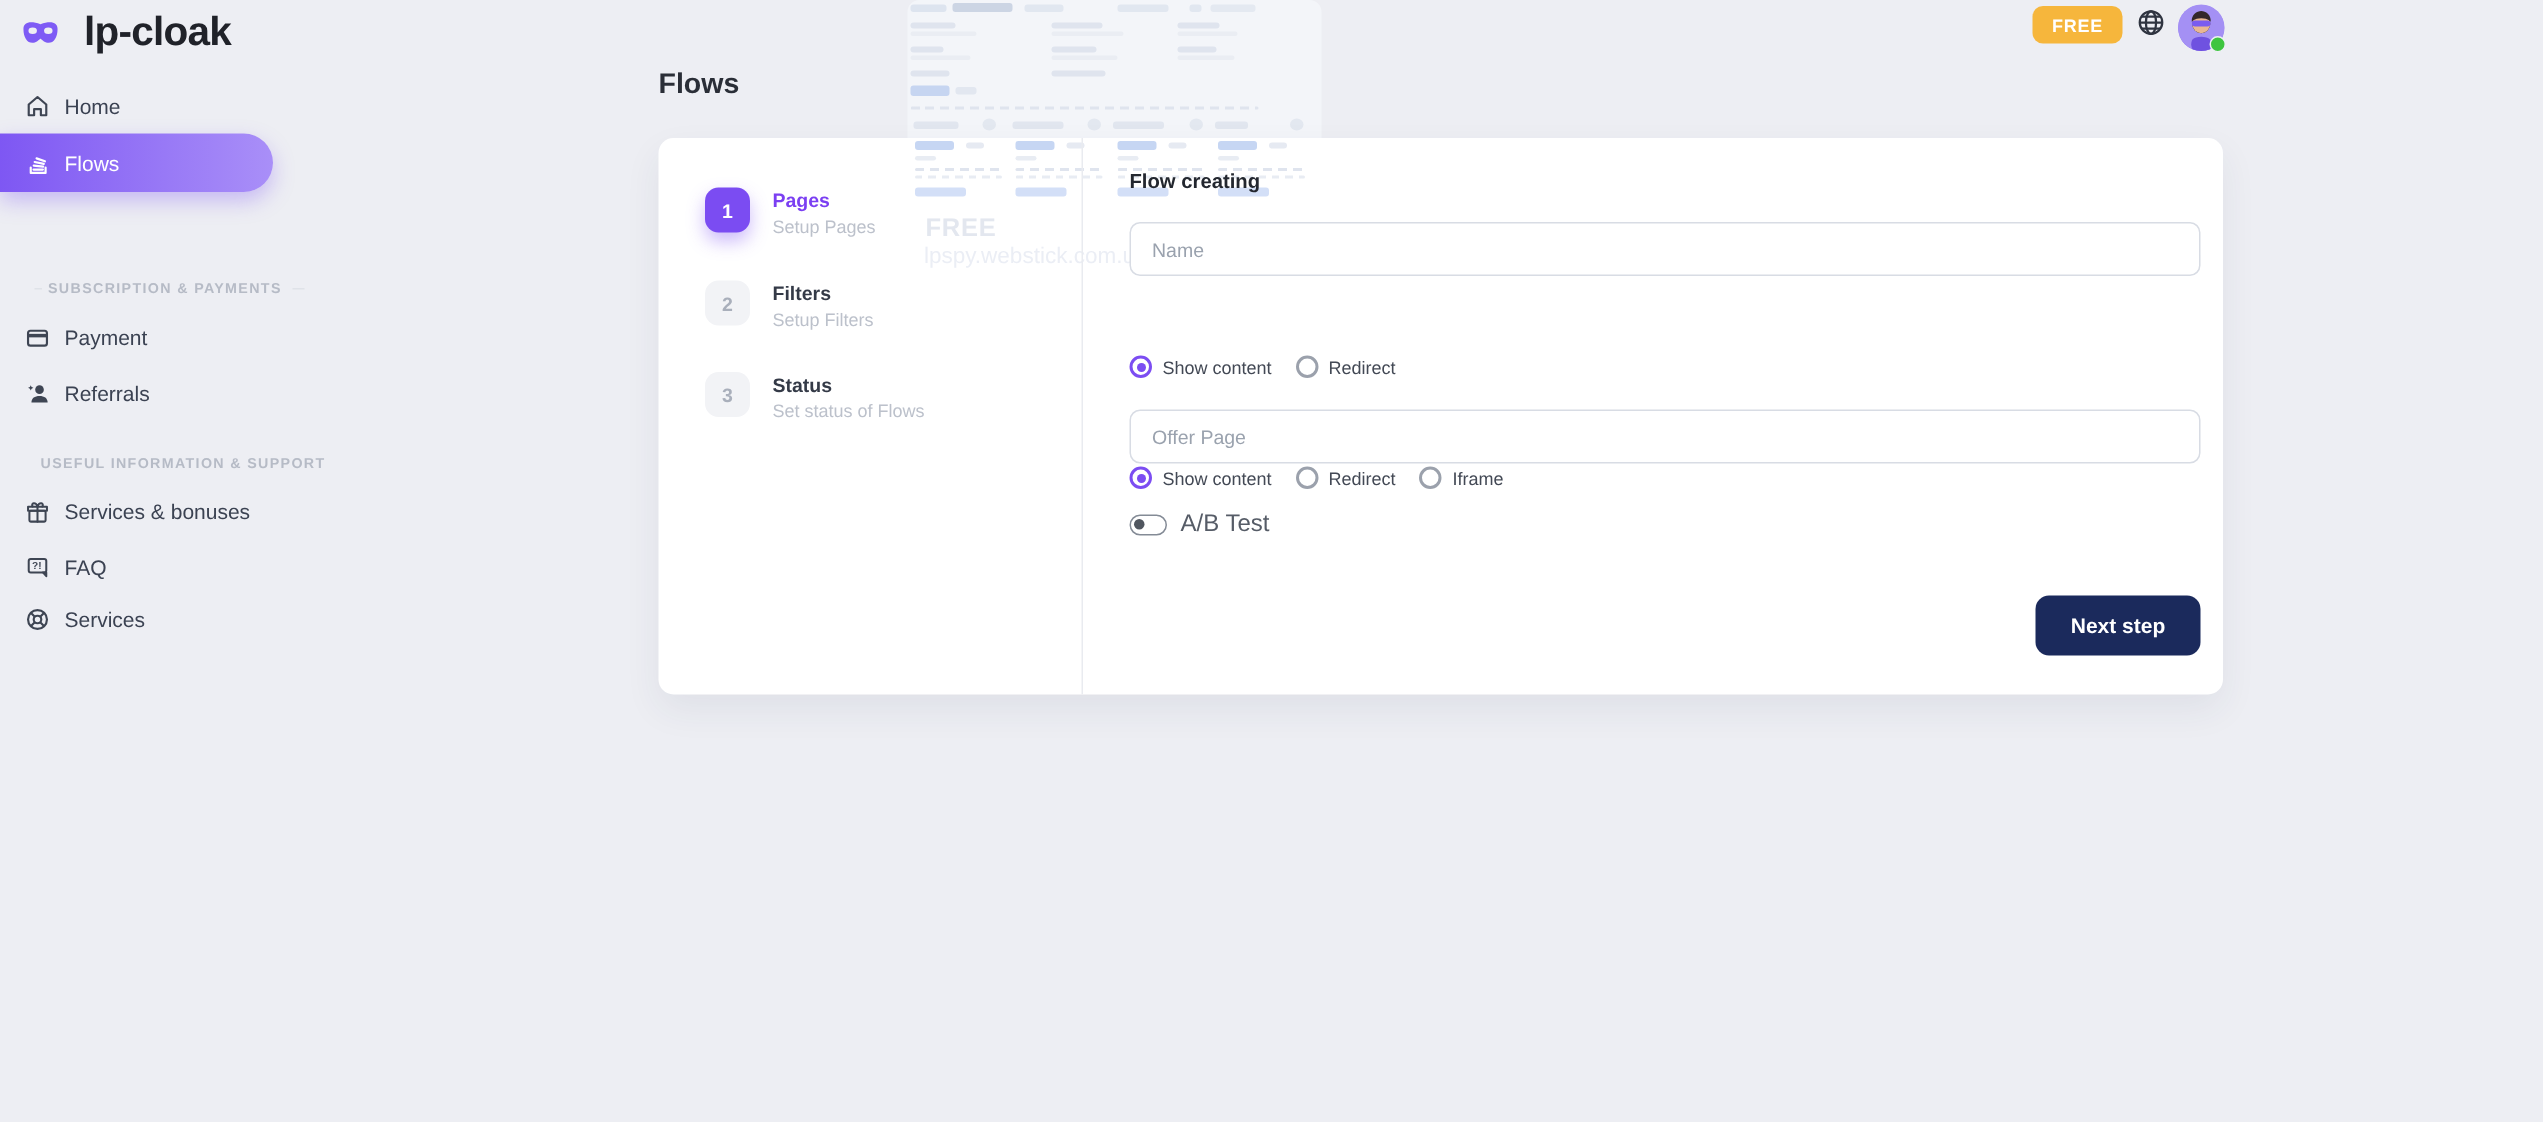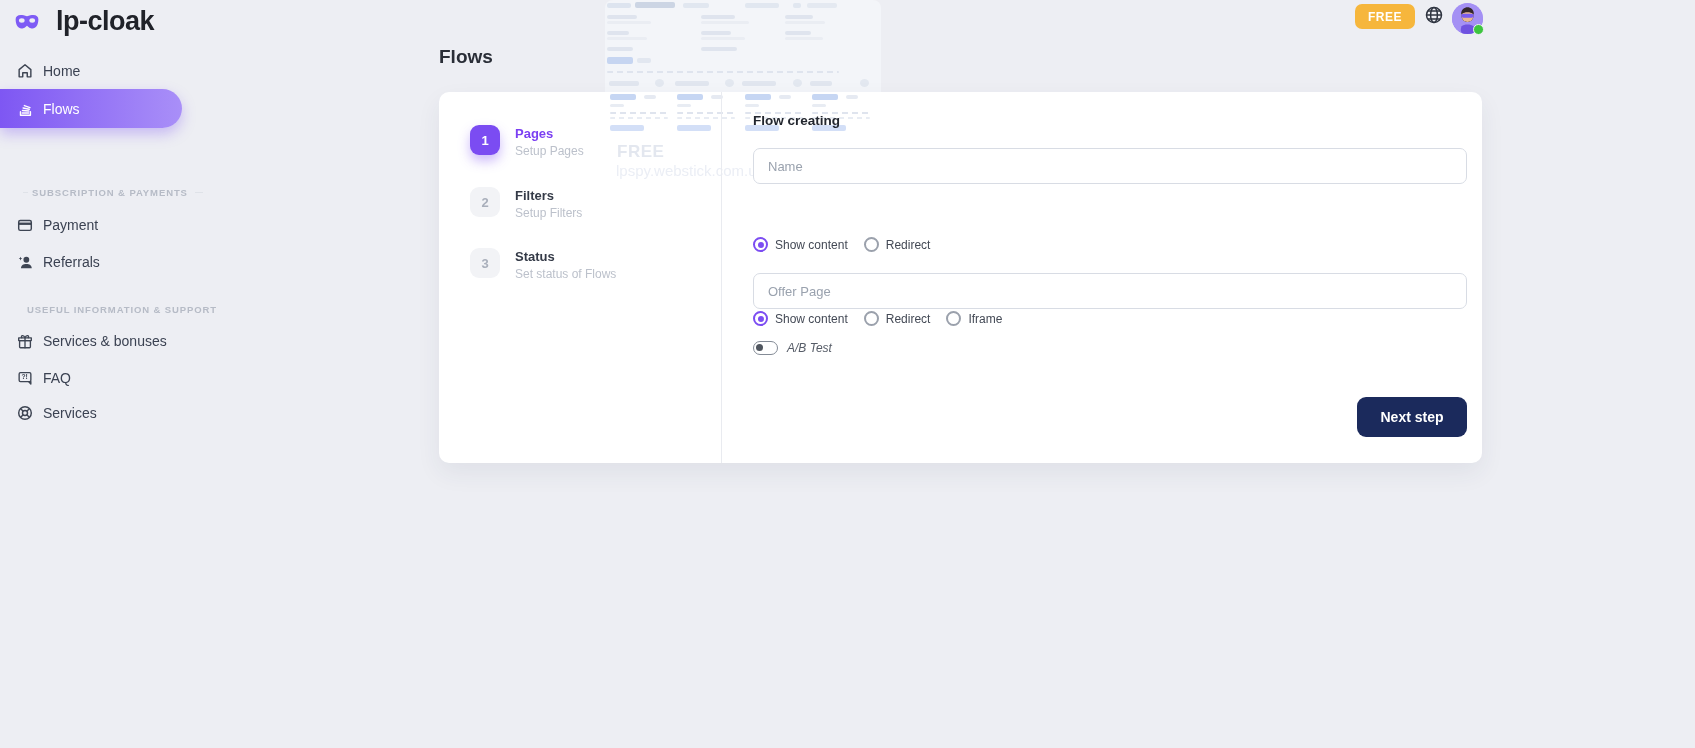--- a/index.html
+++ b/index.html
@@ -51,21 +51,21 @@
   .finput::placeholder { color:#9aa2ae; }
   .radio-row { position:absolute; left:314px; display:flex; align-items:flex-start; gap:16px; z-index:3; }
   .radio-opt { display:flex; align-items:center; gap:7px; cursor:pointer; }
   .radio { width:15px; height:15px; border-radius:50%; border:2px solid #9ba1ac; position:relative; background:#fff; }
   .radio.sel { border-color:#7c4df2; }
   .radio.sel::after { content:""; position:absolute; left:2.5px; top:2.5px; width:6px; height:6px; border-radius:50%; background:#7c4df2; }
   .rlabel { font-size:12px; color:#434955; }
   .toggle-row { position:absolute; left:314px; top:249px; display:flex; align-items:center; gap:9px; cursor:pointer; z-index:3; }
   .toggle { width:25px; height:14px; border-radius:8px; border:1.5px solid #848b96; background:#fff; position:relative; }
   .toggle-knob { position:absolute; left:2px; top:2px; width:7px; height:7px; border-radius:50%; background:#50565f; }
-  .tlabel { font-size:12px; color:#565c67;font-style:italic; }
+  .tlabel { font-size:16px; color:#565c67; }
   .next-btn { position:absolute; left:918px; top:305px; width:110px; height:40px; border:none; border-radius:9px; background:#1b2a5c; color:#fff; font-size:14px; font-weight:700; font-family:inherit; cursor:pointer; z-index:3; }
 </style>
 </head>
 <body>
 
 <div class="app">
 
   <div class="ghost-top">
     <div class="gb" style="left:2px;top:3px;width:24px;height:5px;background:#dde4ef"></div>
     <div class="gb" style="left:30px;top:2px;width:40px;height:6px;background:#ccd5e4"></div>

